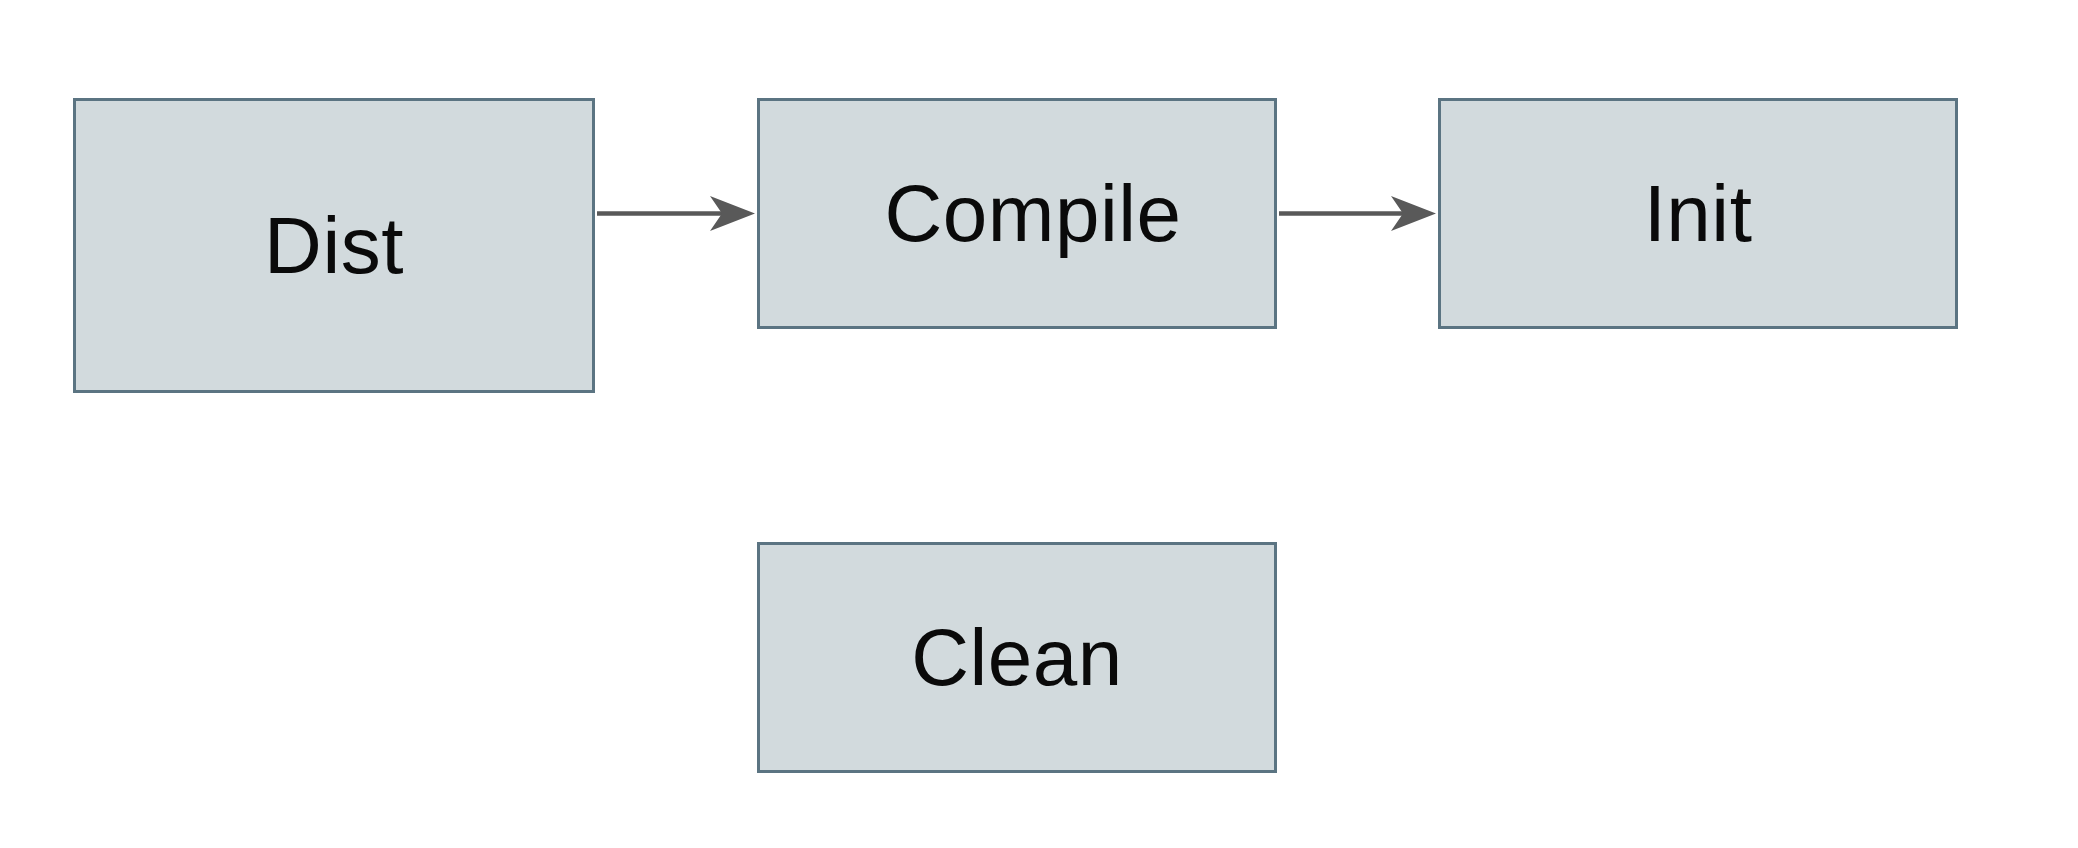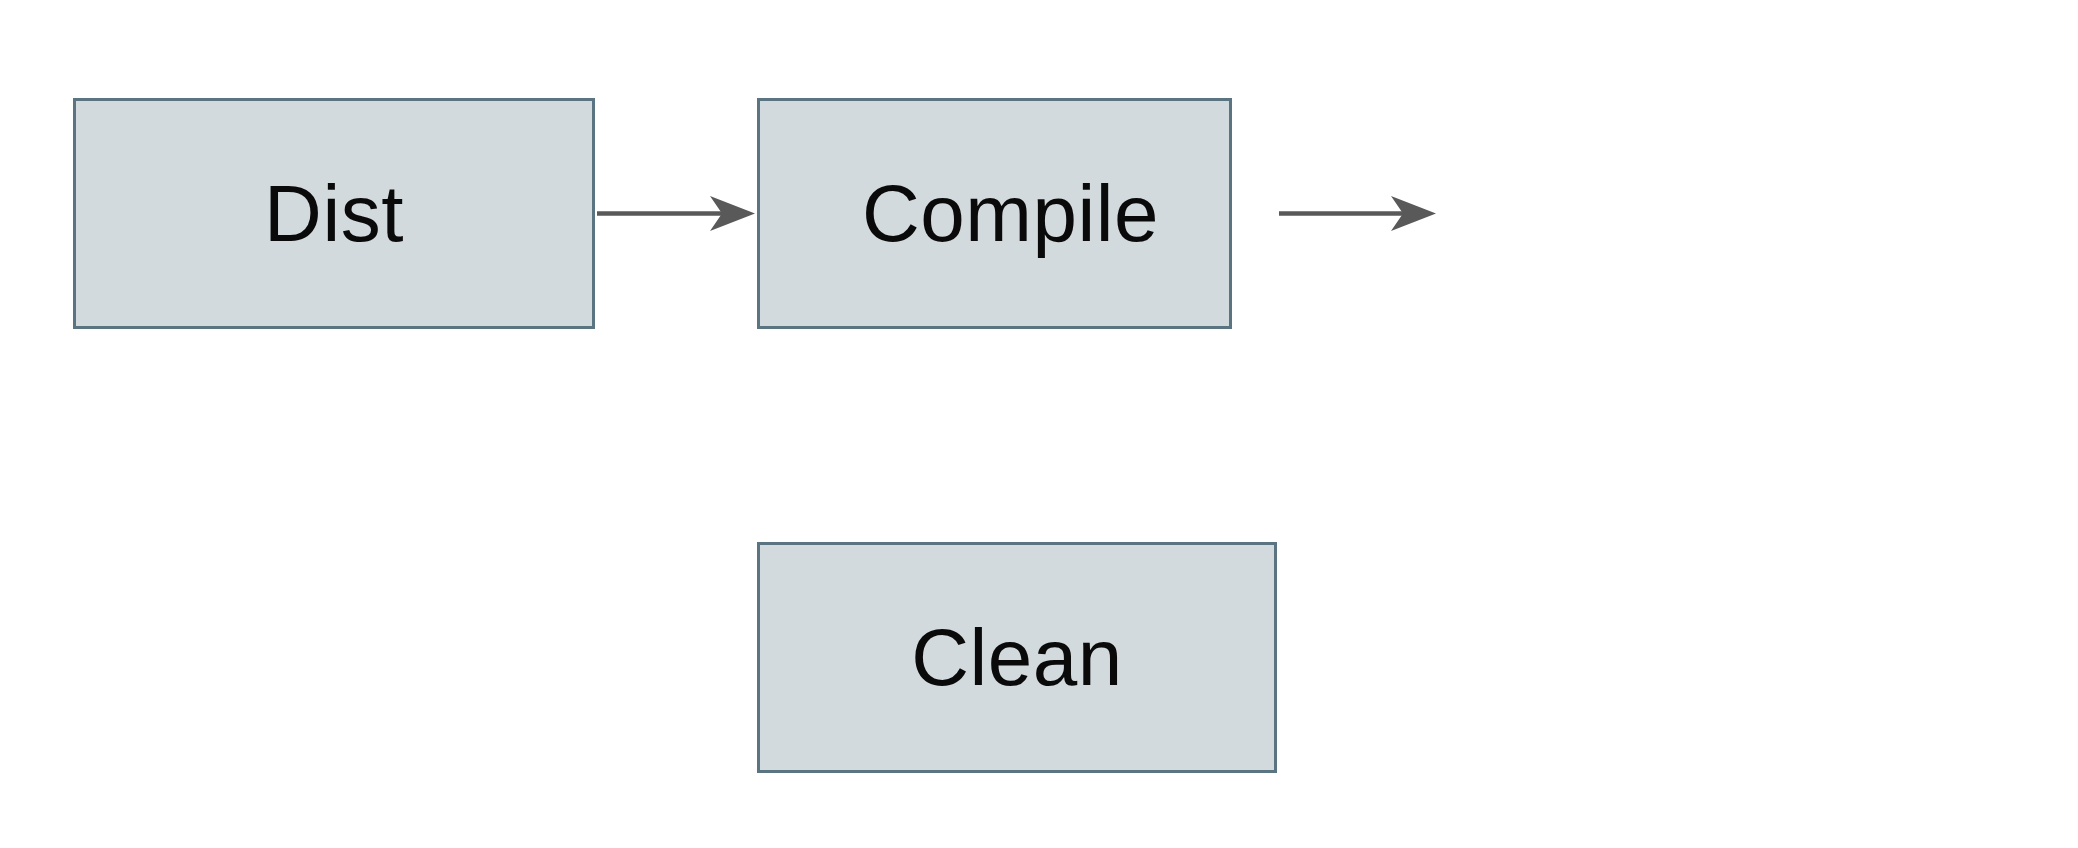--- a/index.html
+++ b/index.html
@@ -31,22 +31,22 @@
   }
 
   .node-label {
     font-size: 80px;
     line-height: 1;
     color: var(--text);
     letter-spacing: 0.5px;
     white-space: nowrap;
   }
 
-  .node-dist    { left: 73px;   top: 98px;  width: 522px; height: 231px; }
-  .node-compile { left: 757px;  top: 98px;  width: 475px; height: 231px; padding-left: 32px; }
+  .node-dist    { left: 73px;   top: 98px;  width: 522px; height: 295px; }
+  .node-compile { left: 757px;  top: 98px;  width: 520px; height: 231px; padding-left: 32px; }
   .node-init    { left: 1438px; top: 98px;  width: 520px; height: 231px; }
   .node-clean   { left: 757px;  top: 512px; width: 520px; height: 231px; margin-top: 30px; }
 
   .edges {
     position: absolute;
     left: 0; top: 0;
     width: 2078px;
     height: 848px;
     pointer-events: none;
   }
@@ -70,18 +70,21 @@
   </svg>
 
   <div class="node node-dist">
     <span class="node-label">Dist</span>
   </div>
 
   <div class="node node-compile">
     <span class="node-label">Compile</span>
   </div>
 
+  <div class="node node-init">
+    <span class="node-label">Init</span>
+  </div>
 
   <div class="node node-clean">
     <span class="node-label">Clean</span>
   </div>
 
 </div>
 
 </body></html>

